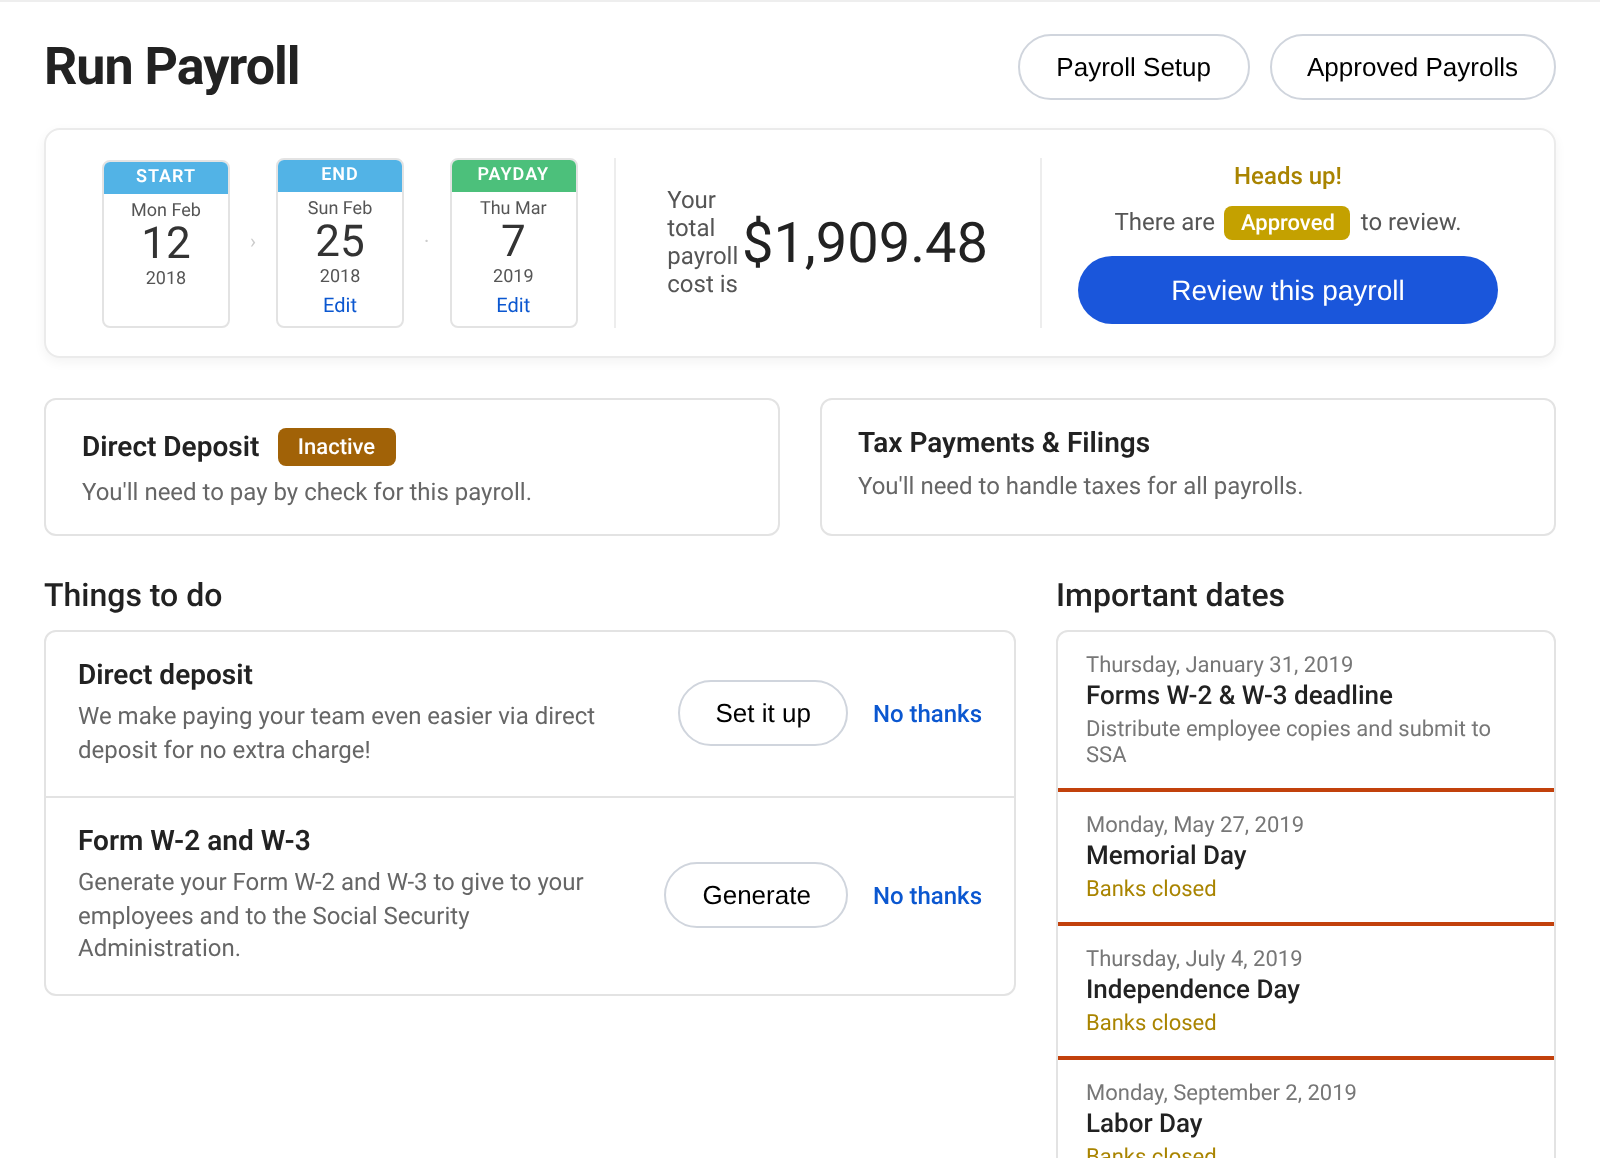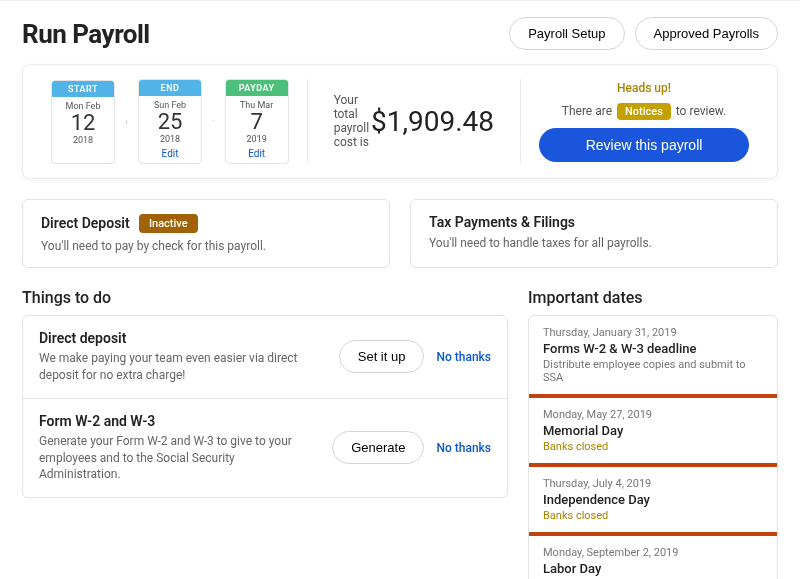--- a/index.html
+++ b/index.html
@@ -166,21 +166,21 @@
     gap: 12px;
   }
   .todo-item + .todo-item { border-top: 1px solid #e3e3e3; }
   .todo-text { flex: 1; }
   .todo-text h4 { font-size: 14px; font-weight: 600; margin-bottom: 4px; }
   .todo-text p { font-size: 12px; color: #666; line-height: 1.4; max-width: 260px; }
   .nothanks { font-size: 12px; color: #0b57d0; font-weight: 500; cursor: pointer; }
 
   .dates-box { border: 1px solid #e3e3e3; border-radius: 6px; }
   .date-item { padding: 10px 14px; }
-  .date-item + .date-item { border-top: 4px solid #c2410c; }
+  .date-item + .date-item { border-top: 2px solid #c2410c; }
   .date-item .dd { font-size: 11px; color: #777; }
   .date-item .dt { font-size: 13px; font-weight: 500; margin: 2px 0; }
   .date-item .dn { font-size: 11px; color: #a98400; }
 </style>
 </head>
 <body>
 
 <div class="page">
 
   <div class="page-head">
@@ -224,21 +224,21 @@
       <div class="cost-label">Your total payroll cost is</div>
       <div class="cost-val">$1,909.48</div>
     </div>
 
     <div class="vr"></div>
 
     <div class="review-block">
       <div class="heads-up">Heads up!</div>
       <div class="notice-line">
         <span>There are</span>
-        <span class="notice-badge">Notices</span>
+        <span class="notice-badge">Approved</span>
         <span>to review.</span>
       </div>
       <button class="review-btn">Review this payroll</button>
     </div>
   </div>
 
   <div class="two-col-cards">
     <div class="info-card">
       <h3>Direct Deposit</h3>
       <span class="status-badge">Inactive</span>

